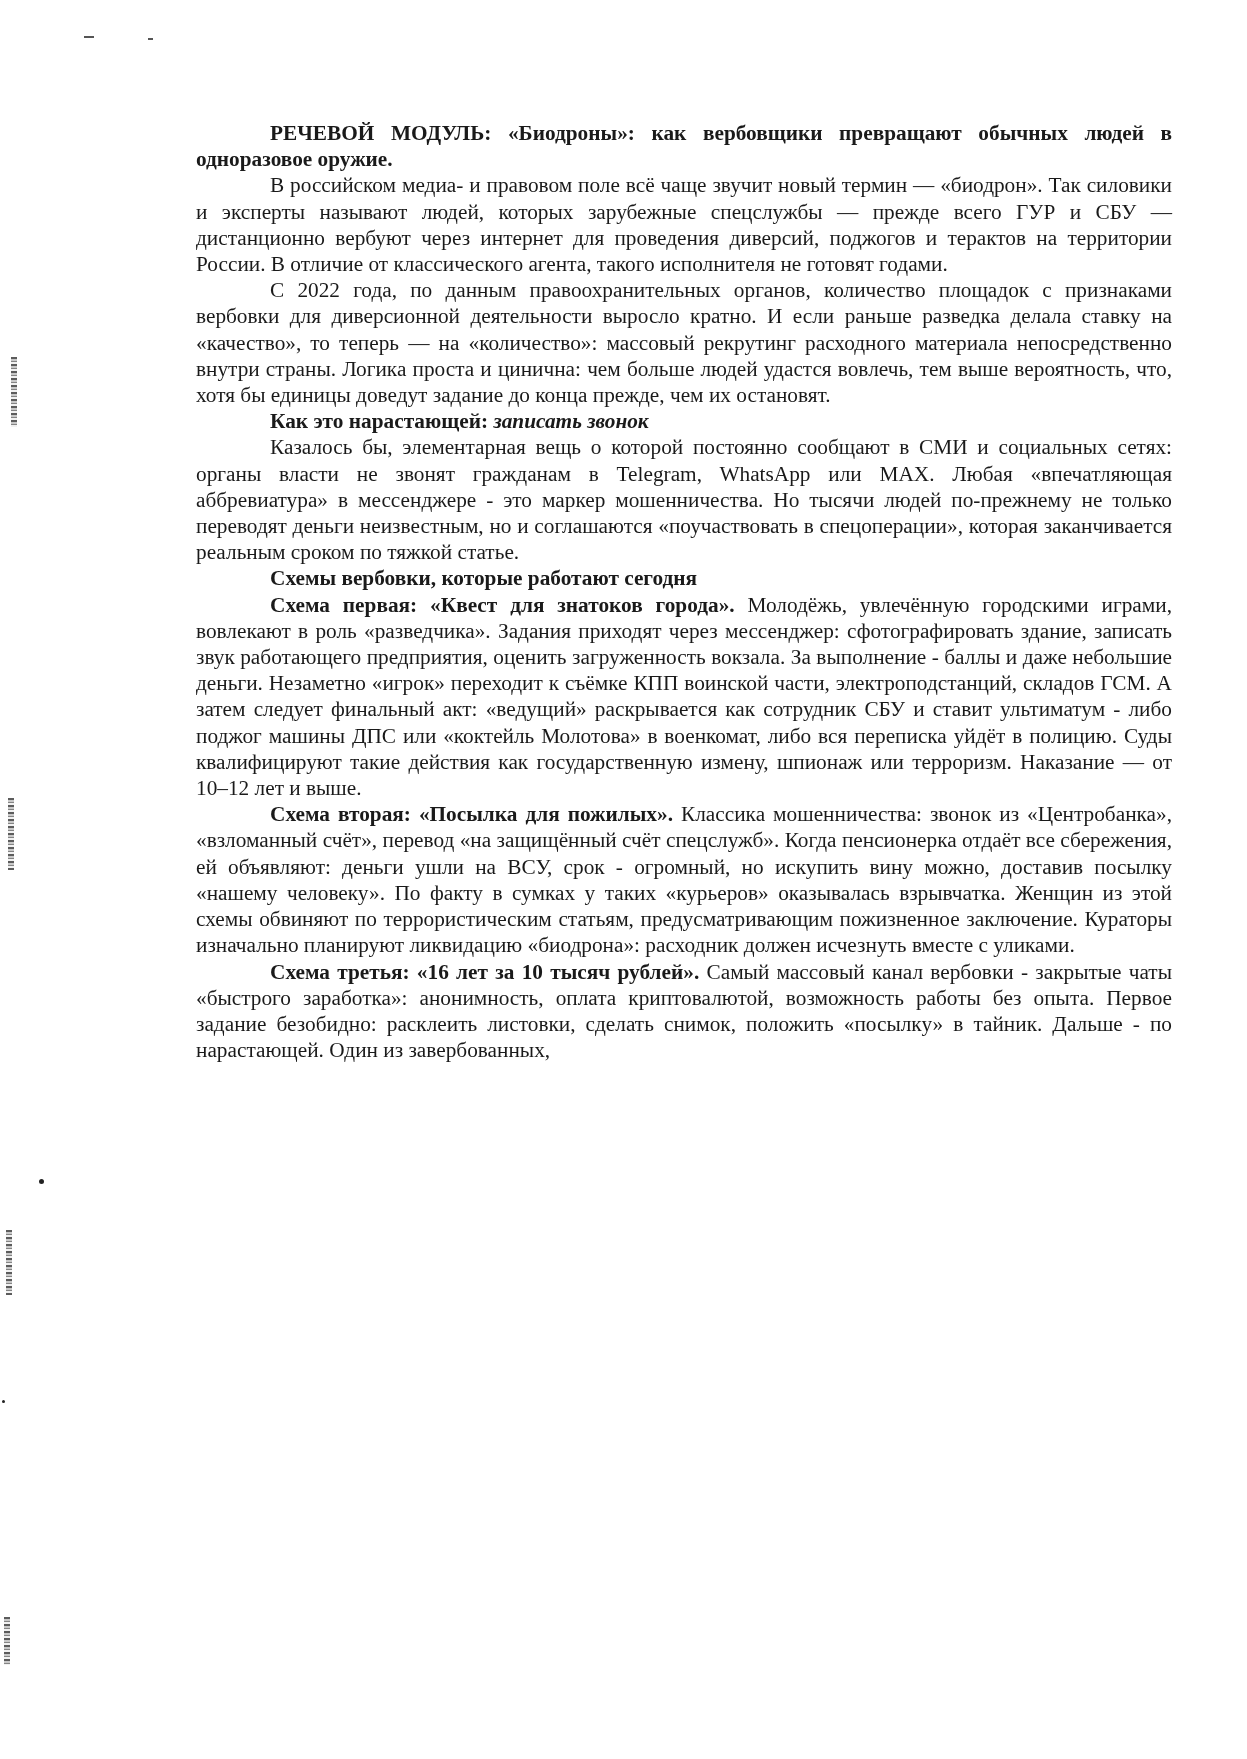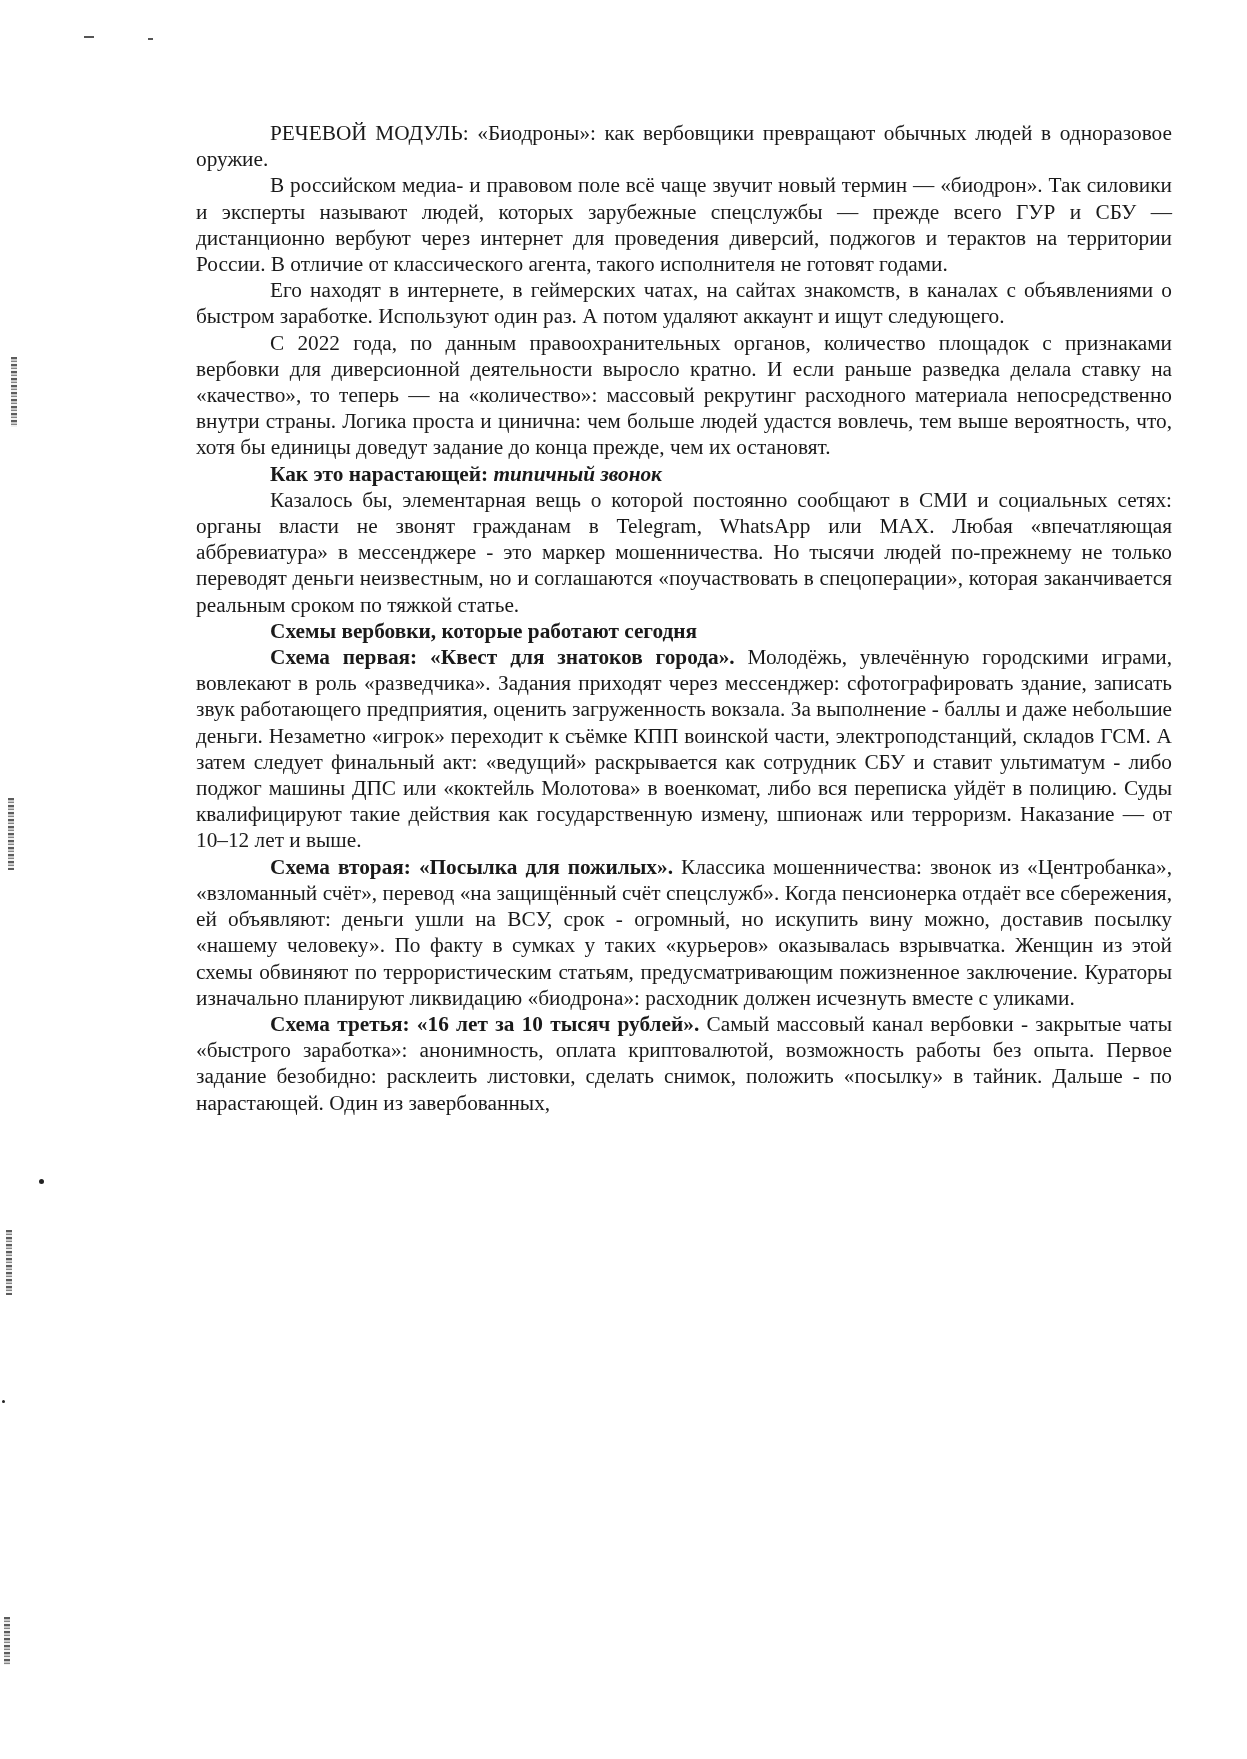--- a/index.html
+++ b/index.html
@@ -4,21 +4,21 @@
 <style>
   html, body { margin: 0; padding: 0; background: #ffffff; }
   body { width: 1247px; height: 1759px; position: relative; overflow: hidden; }
   .page {
     position: absolute; left: 196px; top: 120px; width: 976px;
     font-family: "Liberation Serif", "DejaVu Serif", serif;
     font-size: 21.3px; line-height: 26.2px; color: #1a1a1a;
     text-align: justify;
   }
   .page p { margin: 0; text-indent: 74px; }
-  .title { font-weight: normal; }
+  .title { font-weight: bold; }
   .subhead { font-weight: bold; }
   .subhead .it { font-style: italic; }
   .lead { font-weight: bold; }
   .italic { }
   .artifact { position: absolute; background: #555; }
   .scanbar {
     position: absolute; width: 6px;
     background: repeating-linear-gradient(180deg, #333 0 2px, #bbb 2px 4px, #666 4px 5px, #eee 5px 7px);
     opacity: 0.8;
   }
@@ -32,21 +32,20 @@
 <div class="scanbar" style="left:11px;top:357px;height:70px;"></div>
 <div class="scanbar" style="left:8px;top:798px;height:72px;"></div>
 <div class="scanbar" style="left:6px;top:1230px;height:65px;"></div>
 <div class="scanbar" style="left:4px;top:1617px;height:48px;"></div>
 <div class="dot" style="left:39px;top:1179px;width:5px;height:5px;"></div>
 <div class="dot" style="left:2px;top:1400px;width:3px;height:3px;"></div>
 
 <div class="page">
   <p class="title">РЕЧЕВОЙ МОДУЛЬ: «Биодроны»: как вербовщики превращают обычных людей в одноразовое оружие.</p>
   <p>В российском медиа- и правовом поле всё чаще звучит новый термин — «биодрон». Так силовики и эксперты называют людей, которых зарубежные спецслужбы — прежде всего ГУР и СБУ — дистанционно вербуют через интернет для проведения диверсий, поджогов и терактов на территории России. В отличие от классического агента, такого исполнителя не готовят годами.</p>
-  <p>Его находят в интернете, в геймерских чатах, на сайтах знакомств, в каналах с объявлениями о быстром заработке. Используют один раз. А потом удаляют аккаунт и ищут следующего.</p>
   <p><span>С 2022 года, </span><span class="italic">по данным правоохранительных органов</span><span>, количество площадок с признаками вербовки для диверсионной деятельности выросло кратно. И если раньше разведка делала ставку на «качество», то теперь — на «количество»: массовый рекрутинг расходного материала непосредственно внутри страны. Логика проста и цинична: чем больше людей удастся вовлечь, тем выше вероятность, что, хотя бы единицы доведут задание до конца прежде, чем их остановят.</span></p>
-  <p class="subhead"><span>Как это нарастающей: </span><span class="it">типичный звонок</span></p>
+  <p class="subhead"><span>Как это нарастающей: </span><span class="it">записать звонок</span></p>
   <p>Казалось бы, элементарная вещь о которой постоянно сообщают в СМИ и социальных сетях: органы власти не звонят гражданам в Telegram, WhatsApp или MAX. Любая «впечатляющая аббревиатура» в мессенджере - это маркер мошенничества. Но тысячи людей по-прежнему не только переводят деньги неизвестным, но и соглашаются «поучаствовать в спецоперации», которая заканчивается реальным сроком по тяжкой статье.</p>
   <p class="subhead">Схемы вербовки, которые работают сегодня</p>
   <p><span class="lead">Схема первая: «Квест для знатоков города».</span><span> Молодёжь, увлечённую городскими играми, вовлекают в роль «разведчика». Задания приходят через мессенджер: сфотографировать здание, записать звук работающего предприятия, оценить загруженность вокзала. За выполнение - баллы и даже небольшие деньги. Незаметно «игрок» переходит к съёмке КПП воинской части, электроподстанций, складов ГСМ. А затем следует финальный акт: «ведущий» раскрывается как сотрудник СБУ и ставит ультиматум - </span><span class="italic">либо поджог машины ДПС или «коктейль Молотова» в военкомат, либо вся</span><span> переписка уйдёт в полицию. Суды квалифицируют такие действия как государственную измену, шпионаж или терроризм. Наказание — от 10–12 лет и выше.</span></p>
   <p><span class="lead">Схема вторая: «Посылка для пожилых».</span><span> Классика мошенничества: звонок из «Центробанка», «взломанный счёт», перевод «на защищённый счёт спецслужб». Когда пенсионерка отдаёт все сбережения, ей объявляют: деньги ушли на ВСУ, срок - огромный, но искупить вину можно, доставив посылку «нашему человеку». По факту в сумках у таких «курьеров» оказывалась взрывчатка. Женщин из этой схемы обвиняют по террористическим статьям, предусматривающим пожизненное заключение. Кураторы изначально планируют ликвидацию «биодрона»: расходник должен исчезнуть вместе с уликами.</span></p>
   <p><span class="lead">Схема третья: «16 лет за 10 тысяч рублей».</span><span> Самый массовый канал вербовки - закрытые чаты «быстрого заработка»: анонимность, оплата криптовалютой, возможность работы без опыта. Первое задание безобидно: расклеить листовки, сделать снимок, положить «посылку» в тайник. Дальше - по нарастающей. Один из завербованных,</span></p>
 </div>
 
 </body></html>

